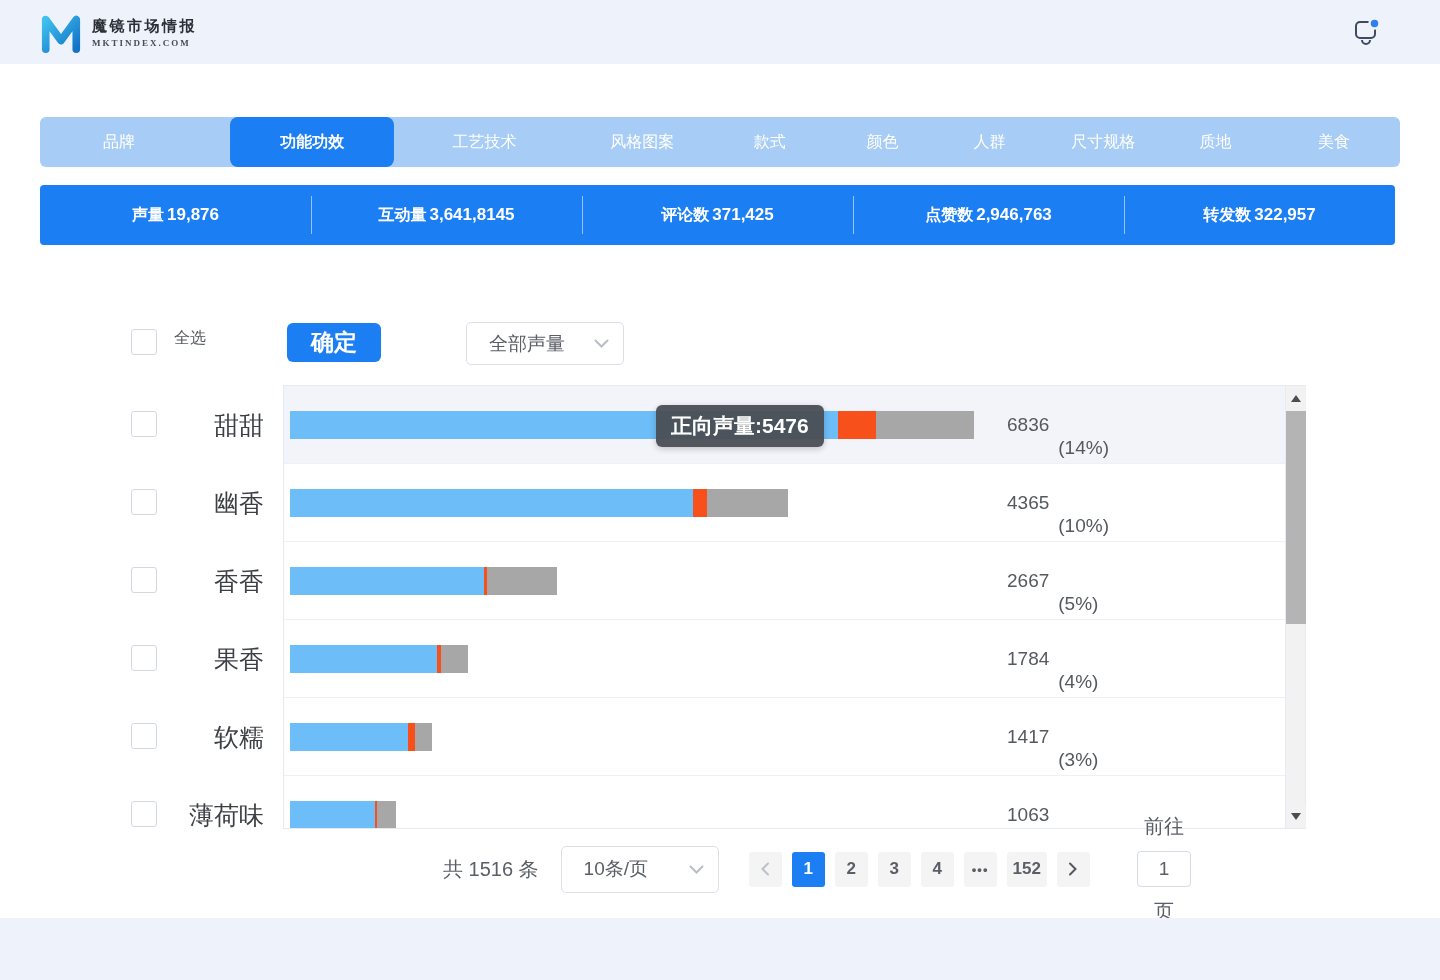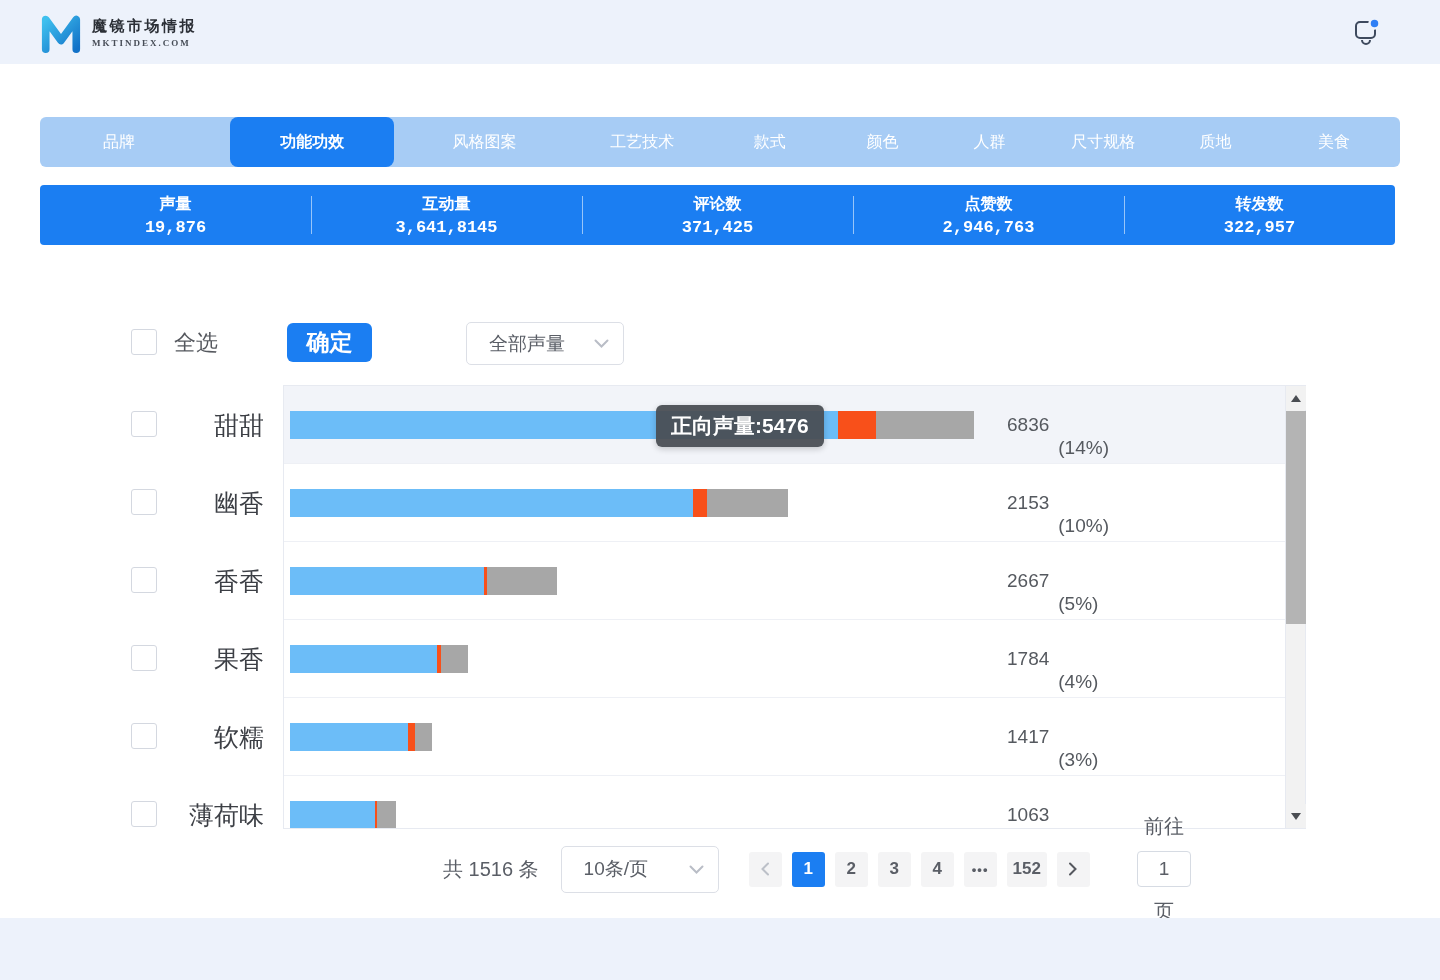--- a/index.html
+++ b/index.html
@@ -18,30 +18,30 @@
   .tabbar { position:absolute; left:40px; top:117px; width:1360px; height:50px; background:#a7ccf5; border-radius:6px; display:flex; }
   .tab { display:flex; align-items:center; justify-content:center; color:#ffffff; font-size:16px; font-weight:500; cursor:pointer; }
   .tab.active { background:#1b7ef2; border-radius:8px; font-weight:700; }
   .tab:nth-child(1){flex:162 0 0;} .tab:nth-child(2){flex:168 0 0;margin-left:32px;} .tab:nth-child(3){flex:185 0 0;}
   .tab:nth-child(4){flex:138 0 0;} .tab:nth-child(5){flex:123 0 0;} .tab:nth-child(6){flex:108 0 0;}
   .tab:nth-child(7){flex:111 0 0;} .tab:nth-child(8){flex:122 0 0;} .tab:nth-child(9){flex:108 0 0;}
   .tab:nth-child(10){flex:135 0 0;}
 
   
   .statsbar { position:absolute; left:40px; top:185px; width:1355px; height:60px; background:#1b7ef2; border-radius:4px; display:flex; }
-  .stat { flex:1; display:flex; flex-direction:column; align-items:center; justify-content:center; gap:3px; color:#fff; position:relative;font-family:Liberation Mono, monospace; }
+  .stat { flex:1; display:flex; flex-direction:row; align-items:center; justify-content:center; gap:3px; color:#fff; position:relative; }
   .stat + .stat::before { content:""; position:absolute; left:0; top:11px; width:1px; height:38px; background:rgba(255,255,255,0.55); }
   .stat-label { font-size:16px; font-weight:700; }
   .stat-value { font-size:17px; font-weight:700; }
 
   
   .checkbox { position:absolute; width:26px; height:26px; background:#fff; border:1px solid #d4d8e0; border-radius:3px; cursor:pointer; }
   .selectall-box { left:131px; top:329px; }
-  .selectall-label { position:absolute; left:174px; top:328px; font-size:22px; color:#55585e; }
-  .confirm-btn { position:absolute; left:287px; top:323px; width:85px; height:39px; background:#1b7ef2; border-radius:6px; color:#fff; font-size:23px; font-weight:700; display:flex; align-items:center; justify-content:center; cursor:pointer; }
+  .selectall-label { position:absolute; left:174px; top:328px; font-size:16px; color:#55585e; }
+  .confirm-btn { position:absolute; left:287px; top:323px; width:94px; height:39px; background:#1b7ef2; border-radius:6px; color:#fff; font-size:23px; font-weight:700; display:flex; align-items:center; justify-content:center; cursor:pointer; }
   .select-box { position:absolute; background:#fff; border:1px solid #dcdfe6; border-radius:5px; display:flex; align-items:center; justify-content:space-between; padding:0 14px 0 22px; cursor:pointer; color:#5a5e66; }
   .volume-select { left:466px; top:322px; width:158px; height:43px; font-size:19px; }
 
   
   .chart-section { position:absolute; left:0; top:385px; width:1440px; height:444px; }
   .row-label { position:absolute; left:40px; width:224px; text-align:right; font-size:25px; color:#3c3f45; }
   .panel { position:absolute; left:283px; top:0; width:1023px; height:444px; background:#fff; border:1px solid #e7eaf1; display:flex; }
   .rows { position:relative; width:1001px; height:100%; overflow:hidden; }
   .chart-row { position:relative; height:78px; border-bottom:1px solid #eef0f5; cursor:pointer; }
   .chart-row.highlighted { background:#f2f4f9; }
@@ -100,22 +100,22 @@
       <rect x="6" y="7" width="19" height="16" rx="4" fill="none" stroke="#3e4a5e" stroke-width="2"></rect>
       <path d="M12 25 a4 4 0 0 0 8 0" fill="none" stroke="#3e4a5e" stroke-width="2"></path>
       <circle cx="24.5" cy="8.5" r="5" fill="#2e7ff5" stroke="#edf2fb" stroke-width="2.5"></circle>
     </svg>
   </div>
 </div>
 
 <div class="tabbar">
     <div class="tab">品牌</div>
     <div class="tab active">功能功效</div>
+    <div class="tab">工艺技术</div>
     <div class="tab">风格图案</div>
-    <div class="tab">工艺技术</div>
     <div class="tab">款式</div>
     <div class="tab">颜色</div>
     <div class="tab">人群</div>
     <div class="tab">尺寸规格</div>
     <div class="tab">质地</div>
     <div class="tab">美食</div>
   </div>
 
 <div class="statsbar">
     <div class="stat">
@@ -179,21 +179,21 @@
             <span class="pct">(14%)</span>
           </div>
         </div>
         <div class="chart-row">
           <div class="bar-track">
             <div class="seg seg-positive" style="width: 403px;"></div>
             <div class="seg seg-negative" style="width: 14px;"></div>
             <div class="seg seg-neutral" style="width: 80.7px;"></div>
           </div>
           <div class="row-value">
-            <span>2153</span>
+            <span>4365</span>
             <span class="pct">(10%)</span>
           </div>
         </div>
         <div class="chart-row">
           <div class="bar-track">
             <div class="seg seg-positive" style="width: 194px;"></div>
             <div class="seg seg-negative" style="width: 3px;"></div>
             <div class="seg seg-neutral" style="width: 69.7px;"></div>
           </div>
           <div class="row-value">

